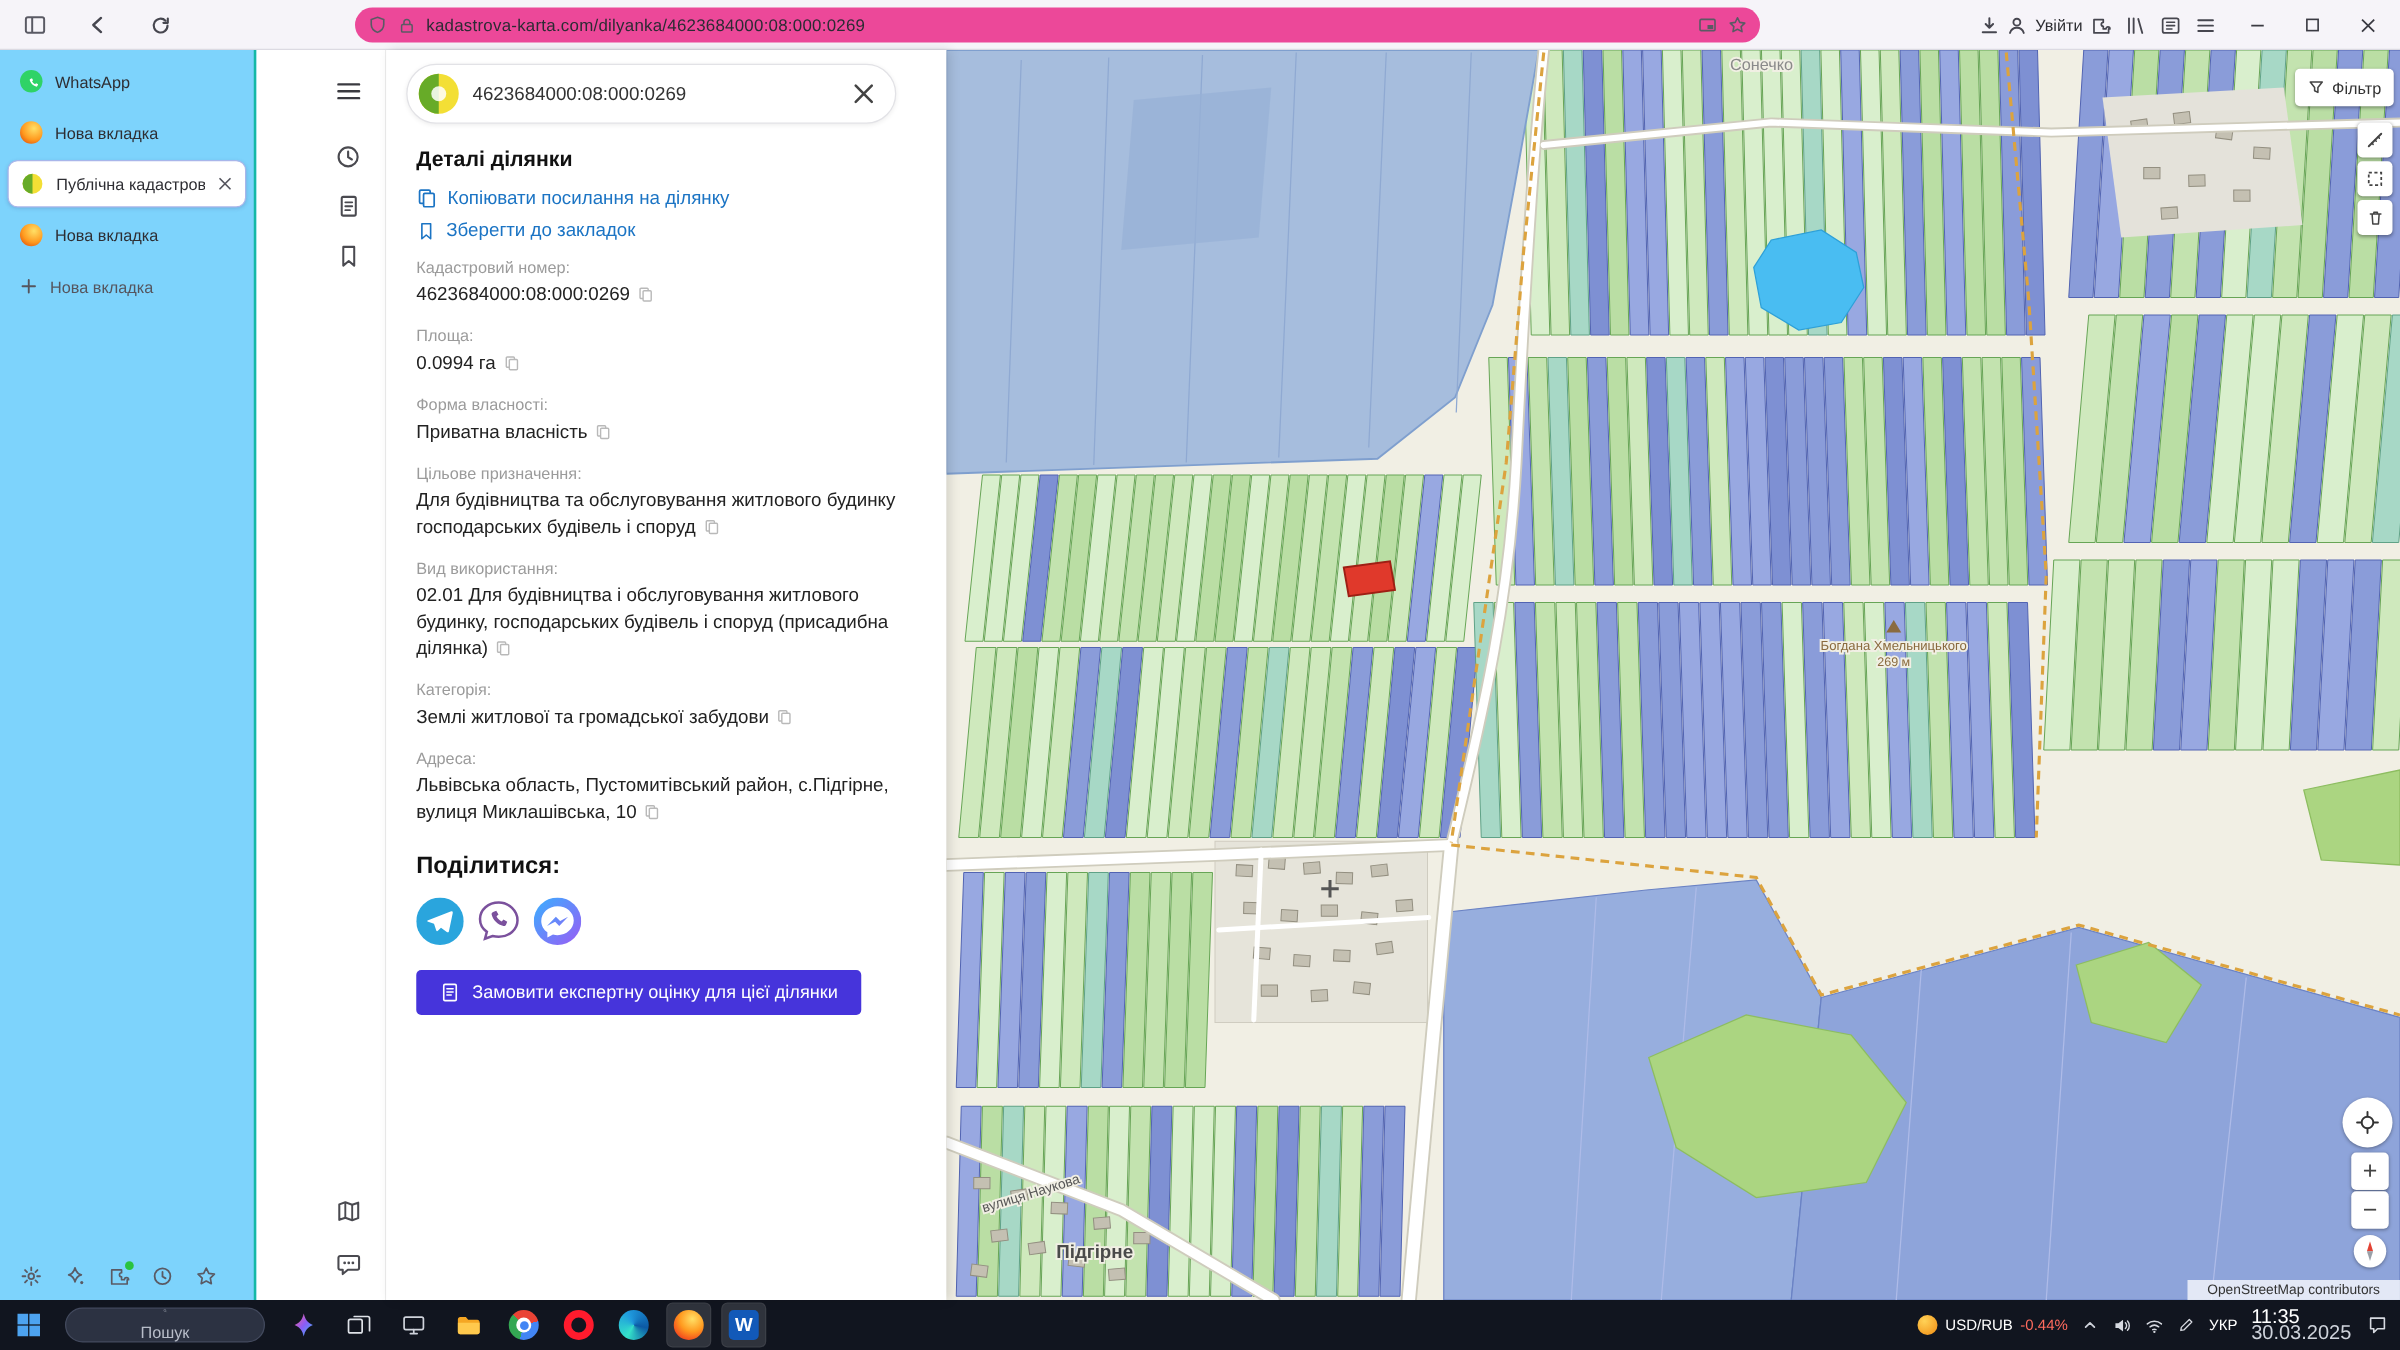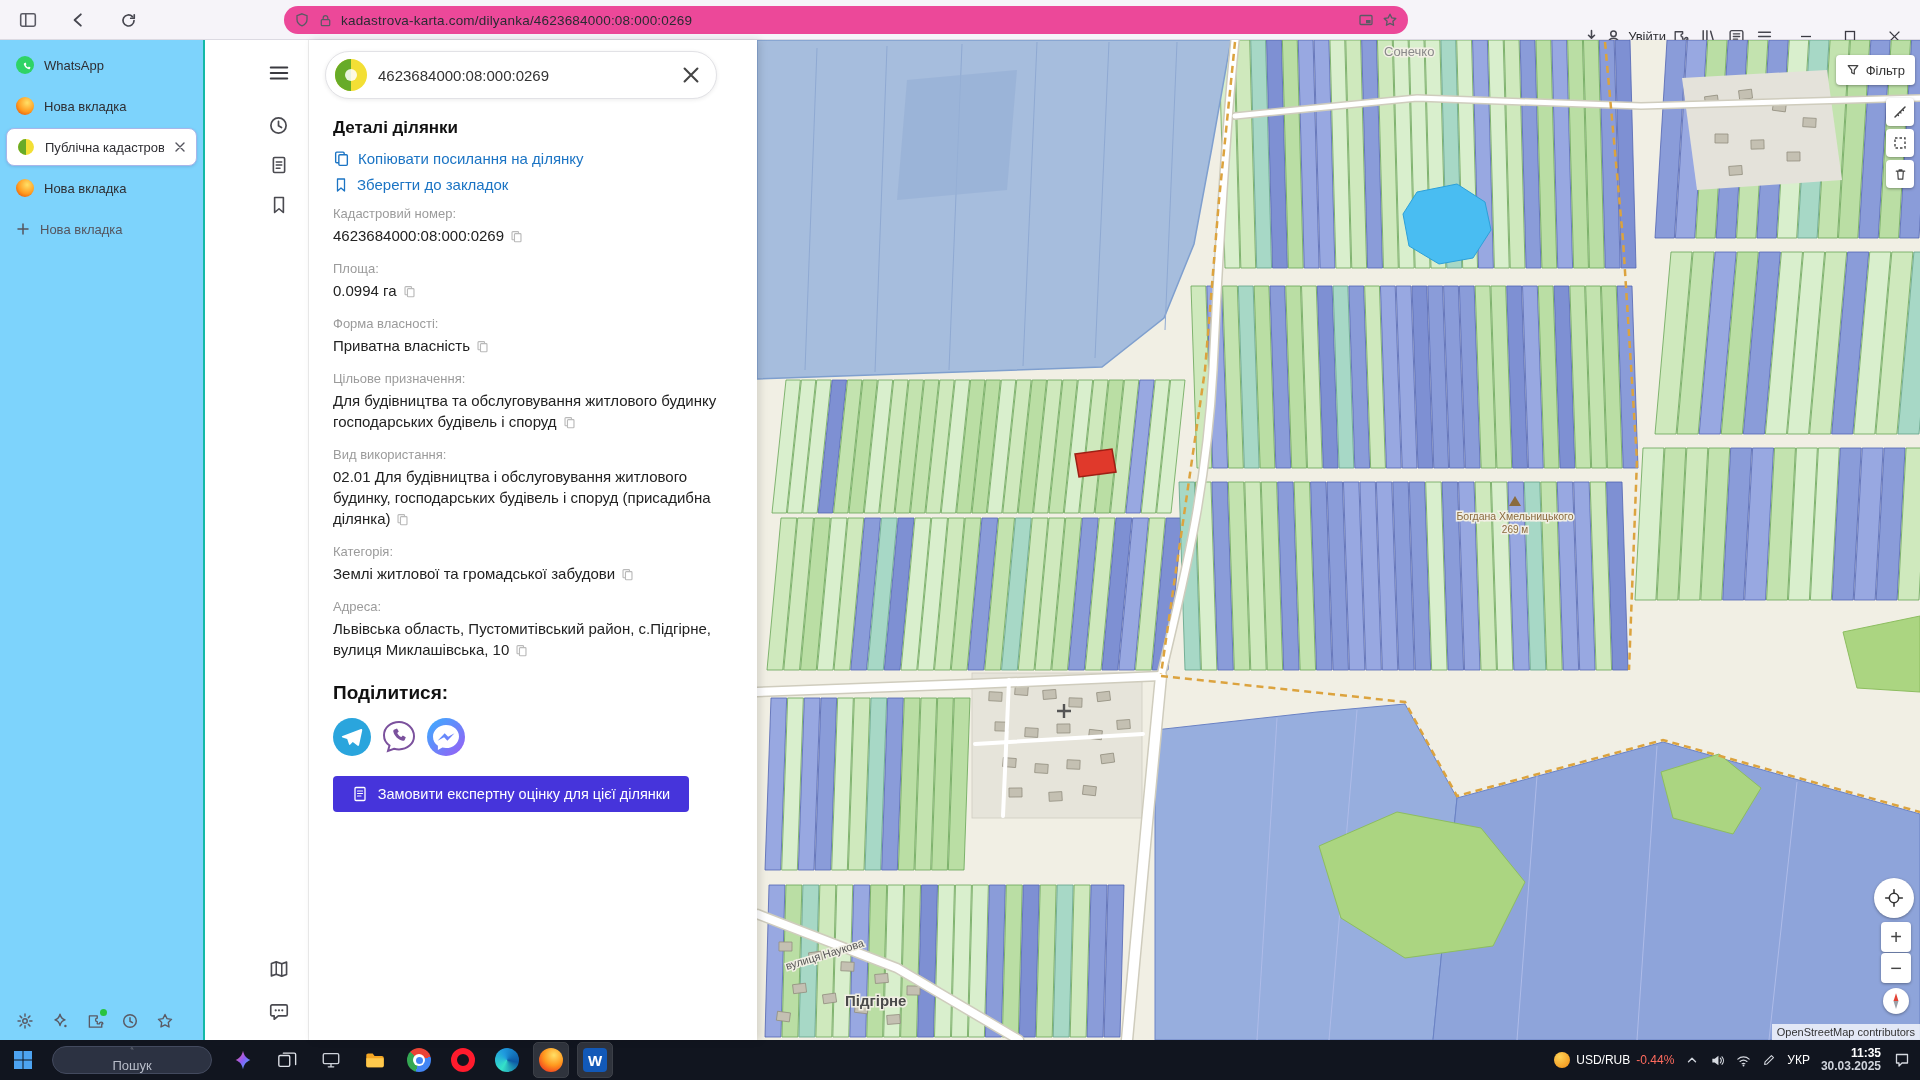--- a/index.html
+++ b/index.html
@@ -5,21 +5,21 @@
   * { box-sizing: border-box; margin: 0; padding: 0; }
   html,body { width:1920px; height:1080px; overflow:hidden; font-family:"Liberation Sans",sans-serif; background:#fff; }
   #screen { position:relative; width:1920px; height:1080px; }
 
   
   #chrome { position:absolute; top:0; left:0; width:1920px; height:40px; background:#f6f4f9; border-bottom:1px solid #dcdae2; }
   .chrome-left { position:absolute; left:8px; top:0; height:40px; display:flex; align-items:center; gap:22px; padding-left:6px; }
   .ibtn { display:flex; align-items:center; justify-content:center; width:28px; height:28px; border-radius:4px; }
   #urlbar { position:absolute; left:284px; top:6px; width:1124px; height:28px; background:#ec4899; border-radius:14px; display:flex; align-items:center; gap:8px; padding:0 10px; }
   #urlbar .url { flex:1; font-size:13.5px; color:#2b2b33; letter-spacing:.2px; white-space:nowrap; overflow:hidden; }
-  .chrome-right { position:absolute; right:0; top:16px; height:40px; display:flex; align-items:center; padding-right:4px; }
+  .chrome-right { position:absolute; right:0; top:0; height:40px; display:flex; align-items:center; padding-right:4px; }
   .signin { display:flex; align-items:center; gap:6px; font-size:13px; color:#2e2e33; }
   .winbtn { width:44px; height:40px; display:flex; align-items:center; justify-content:center; }
 
   
   #ff-sidebar { position:absolute; top:40px; left:0; width:205px; height:1000px; background:#7dd3fc; border-right:2px solid #14b8a6; padding:6px; }
   .tab { height:38px; border-radius:8px; display:flex; align-items:center; gap:10px; padding:0 10px; color:#2e2e33; font-size:13px; margin-bottom:3px; }
   .tab.active { background:#fff; border:1px solid #a9b6ea; box-shadow:0 1px 3px rgba(60,60,120,.18); }
   .tab .tlabel { flex:1; white-space:nowrap; overflow:hidden; }
   .tab.newtab { color:#55555e; }
   .fav { width:18px; height:18px; border-radius:50%; flex:none; display:flex; align-items:center; justify-content:center; }
@@ -57,21 +57,21 @@
   #map-area { position:absolute; top:40px; left:757px; width:1163px; height:1000px; background:#f1efe4; overflow:hidden; }
   #mapsvg { position:absolute; inset:0; width:100%; height:100%; }
   .map-ctl { position:absolute; background:#fff; border-radius:4px; box-shadow:0 1px 3px rgba(0,0,0,.35); display:flex; align-items:center; justify-content:center; }
   #filter-btn { top:15px; right:5px; height:30px; padding:0 10px; gap:6px; font-size:13px; color:#333; }
   .tool-col { position:absolute; top:58px; right:6px; display:flex; flex-direction:column; gap:3px; }
   .tool-col .map-ctl { position:static; width:28px; height:28px; }
   #locate-btn { top:838px; right:6px; width:40px; height:40px; border-radius:50%; }
   #zoom-in { top:882px; right:9px; width:30px; height:30px; font-size:20px; color:#444; }
   #zoom-out { top:913px; right:9px; width:30px; height:30px; font-size:20px; color:#444; }
   #compass { top:948px; right:11px; width:26px; height:26px; border-radius:50%; }
-  #attribution { position:absolute; right:0; bottom:0; background:rgba(255,255,255,.75); font-size:11px; color:#333; padding:2px 5px; }
+  #attribution { position:absolute; right:0; bottom:0; background:rgba(255,255,255,.75); font-size:11px; color:#333; padding:2px 16px; }
   .osm-lbl { paint-order:stroke; stroke:#f1efe4; stroke-width:3px; fill:#8a8a8a; font-size:13px; font-family:"Liberation Sans",sans-serif; }
 
   
   #taskbar { position:absolute; top:1040px; left:0; width:1920px; height:40px; background:#11151f; display:flex; align-items:center; color:#e8eaef; }
   #tb-search { margin-left:12px; width:160px; height:28px; background:#2c3242; border:1px solid #434a5e; border-radius:15px; display:flex; align-items:center; gap:8px; padding:0 12px; font-size:13px; color:#b8bdc9;flex-direction:column; }
   .tb-icons { display:flex; align-items:center; gap:10px; margin-left:14px; }
   .tbox { width:34px; height:34px; display:flex; align-items:center; justify-content:center; border-radius:4px; }
   .tbox.active { background:rgba(255,255,255,.13); outline:1px solid rgba(255,255,255,.18); }
   .circ { width:24px; height:24px; border-radius:50%; position:relative; }
   .chrome-c { background:conic-gradient(from -45deg,#ea4335 0 120deg,#4285f4 0 240deg,#34a853 0 360deg); }
@@ -79,21 +79,21 @@
   .chrome-core { position:absolute; inset:2.5px; background:#4285f4; border-radius:50%; }
   .opera-c { border:6px solid #ff1b2d; background:transparent; }
   .edge-c { background:conic-gradient(from 210deg,#35e2c9,#1f9ade 35%,#0c59a4 70%,#35e2c9); }
   .ffox-c { background:radial-gradient(circle at 62% 30%, #ffe066, #ff9a1f 45%, #f4511e 75%, #c2185b 100%); }
   .word-c { width:24px; height:24px; border-radius:4px; background:#1259b8; color:#fff; font-weight:700; font-size:15px; display:flex; align-items:center; justify-content:center; }
   #tray { margin-left:auto; display:flex; align-items:center; gap:11px; padding-right:10px; }
   .curr { display:flex; align-items:center; gap:6px; font-size:12px; }
   .curr .pair { color:#fff; }
   .curr .chg { color:#ff6b5e; }
   .curr-ic { width:16px; height:16px; border-radius:50%; background:radial-gradient(circle at 35% 30%, #ffd257, #f08c12); }
-  #clockblk { text-align:right; font-size:12px; line-height:13px; color:#fff;font-weight:bold; }
+  #clockblk { text-align:left; font-size:16px; line-height:13px; color:#fff; }
   #clockblk .date { color:#cfd3db; }
 </style>
 </head>
 <body>
 
 <div id="screen">
 
   <header id="chrome">
     <div class="chrome-left">
       <div class="ibtn">

